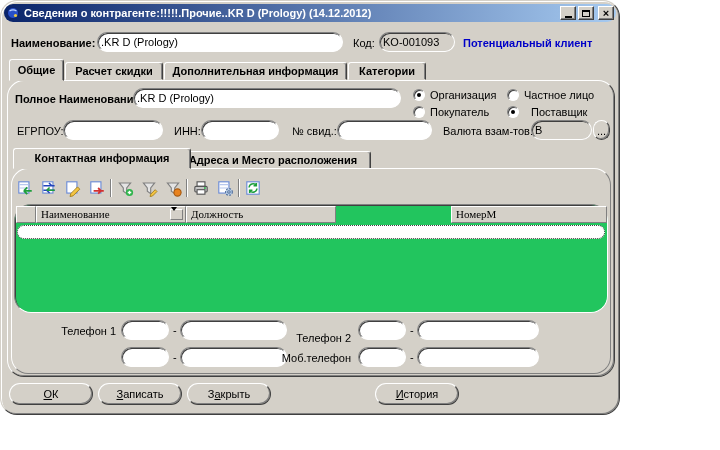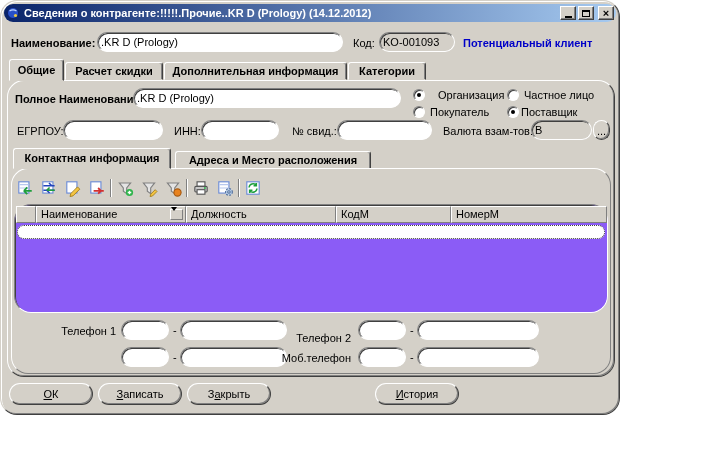--- a/index.html
+++ b/index.html
@@ -49,22 +49,22 @@
   .radio-dot { display:none; width:4px; height:4px; border-radius:50%; background:#000;
                margin:3px 0 0 3px; }
   .radio-wrap[data-checked="true"] .radio-dot { display:block; }
 
   
   .tbtn { width:22px; height:22px; display:flex; align-items:center; justify-content:center;
           cursor:pointer; }
   .tsep { width:2px; height:18px; border-left:1px solid #808080; border-right:1px solid #fff; }
 
   
-  .grid { background:#8b5cf6; border:1px solid; border-color:#808080 #fff #fff #808080;
-          box-shadow: inset 1px 1px 0 #404040; }
+  .grid { background:#22c55e; border:1px solid; border-color:#808080 #fff #fff #808080;
+          box-shadow: inset 1px 1px 0 #404040; font-family: Liberation Serif, serif; }
   .hcell { position:absolute; top:1px; height:17px; background:#d4d0c8; border:1px solid;
            border-color:#fff #808080 #808080 #fff; line-height:15px; padding-left:4px;
            overflow:hidden; white-space:nowrap; cursor:pointer; }
   .drop-btn { position:absolute; right:2px; top:2px; width:13px; height:11px; background:#d4d0c8;
               border:1px solid; border-color:#fff #808080 #808080 #fff; cursor:pointer; }
   .tri { width:0; height:0; border-left:3px solid transparent; border-right:3px solid transparent;
          border-top:4px solid #000; margin:3px auto 0; }
   .focus-row { border:1px dotted #444; background:#fff; }
 
   
@@ -111,52 +111,52 @@
     <div class="abs tab" style="left:8px;width:55px;" data-active="true"><span>Общие</span></div>
     <div class="abs tab" style="left:64px;width:98px;" data-active="false"><span>Расчет скидки</span></div>
     <div class="abs tab" style="left:163px;width:183px;" data-active="false"><span>Дополнительная информация</span></div>
     <div class="abs tab" style="left:347px;width:78px;" data-active="false"><span>Категории</span></div>
 
     <div class="abs panel" style="left:6px;top:79px;width:608px;height:297px;"></div>
 
     <div class="abs lbl bold" style="left:14px;top:88px;z-index:6;">Полное Наименование:</div>
     <input class="abs field" style="left: 132px; top: 87px; width: 268px; z-index: 6;" value=".KR D (Prology)">
 
-    <div class="abs radio-wrap" style="left:412px;top:88px;z-index:6;display:flex;gap:13px;" data-checked="true">
+    <div class="abs radio-wrap" style="left:412px;top:88px;z-index:6;display:flex;gap:5px;" data-checked="true">
       <span class="radio">
           <span class="radio-dot"></span>
         </span>
       <span class="lbl" style="line-height:13px;">Организация</span>
     </div>
     <div class="abs radio-wrap" style="left:506px;top:88px;z-index:6;display:flex;gap:5px;" data-checked="false">
       <span class="radio"></span>
       <span class="lbl" style="line-height:13px;">Частное лицо</span>
     </div>
     <div class="abs radio-wrap" style="left:412px;top:105px;z-index:6;display:flex;gap:5px;" data-checked="false">
       <span class="radio"></span>
       <span class="lbl" style="line-height:13px;">Покупатель</span>
     </div>
-    <div class="abs radio-wrap" style="left:506px;top:105px;z-index:6;display:flex;gap:2px;" data-checked="true">
+    <div class="abs radio-wrap" style="left:506px;top:105px;z-index:6;display:flex;gap:12px;" data-checked="true">
       <span class="radio">
           <span class="radio-dot"></span>
         </span>
       <span class="lbl" style="line-height:13px;">Поставщик</span>
     </div>
 
     <div class="abs lbl" style="left:16px;top:120px;z-index:6;">ЕГРПОУ:</div>
     <input class="abs field" style="left: 62px; top: 119px; width: 100px; z-index: 6;" value="">
     <div class="abs lbl" style="left:173px;top:120px;z-index:6;">ИНН:</div>
     <input class="abs field" style="left: 200px; top: 119px; width: 78px; z-index: 6;" value="">
     <div class="abs lbl" style="left:291px;top:120px;z-index:6;">№ свид.:</div>
     <input class="abs field" style="left: 336px; top: 119px; width: 95px; z-index: 6;" value="">
     <div class="abs lbl" style="left:442px;top:120px;z-index:6;">Валюта взам-тов:</div>
     <input class="abs field gray" style="left: 530px; top: 119px; width: 61px; z-index: 6;" value="В">
     <div class="abs pbtn" style="left:592px;top:119px;width:17px;height:20px;z-index:6;"><span>...</span></div>
 
-    <div class="abs tab itab" style="left:12px;width:158px;" data-active="true"><span>Контактная информация</span></div>
+    <div class="abs tab itab" style="left:12px;width:178px;" data-active="true"><span>Контактная информация</span></div>
     <div class="abs tab itab" style="left:174px;width:196px;" data-active="false"><span>Адреса и Место расположения</span></div>
 
     <div class="abs panel-thin" style="left:10px;top:167px;width:600px;height:206px;z-index:2;"></div>
 
     <div class="abs" style="left:13px;top:176px;z-index:6;display:flex;align-items:center;gap:2px;">
       <span class="tbtn">
         <svg width="18" height="18" viewBox="0 0 16 16">
             <rect x="2.5" y="2.5" width="9" height="10" fill="#fff" stroke="#6a8ad6"></rect>
             <path d="M3 5 h8 M3 8 h8" stroke="#b8c8ee" stroke-width="1"></path>
             <path d="M14 10.5 H7 M7 10.5 l3-3 M7 10.5 l3 3" stroke="#1e9e3c" stroke-width="1.6" fill="none"></path>
@@ -227,21 +227,20 @@
       </span>
     </div>
 
     <div class="abs grid" style="left:13px;top:203px;width:594px;height:109px;z-index:6;">
       <div class="hcell" style="left:1px;width:20px;"></div>
       <div class="hcell" style="left:21px;width:150px;">
         <span>Наименование</span>
         <span class="drop-btn"><span class="tri"></span></span>
       </div>
       <div class="hcell" style="left:171px;width:150px;"><span>Должность</span></div>
-      <div class="hcell" style="left:321px;width:115px;"><span>КодМ</span></div>
       <div class="hcell" style="left:436px;width:156px;"><span>НомерМ</span></div>
       <div class="abs focus-row" style="left:2px;top:20px;width:588px;height:14px;"></div>
     </div>
 
     <div class="abs lbl" style="left:40px;top:320px;width:75px;text-align:right;z-index:6;">Телефон 1</div>
     <input class="abs field" style="left: 120px; top: 319px; width: 48px; z-index: 6;" value="">
     <div class="abs dash" style="left:172px;top:319px;z-index:6;">-</div>
     <input class="abs field" style="left: 179px; top: 319px; width: 107px; z-index: 6;" value="">
     <div class="abs lbl" style="left:285px;top:320px;width:65px;text-align:right;z-index:6;margin-top:7px;">Телефон 2</div>
     <input class="abs field" style="left: 357px; top: 319px; width: 48px; z-index: 6;" value="">

